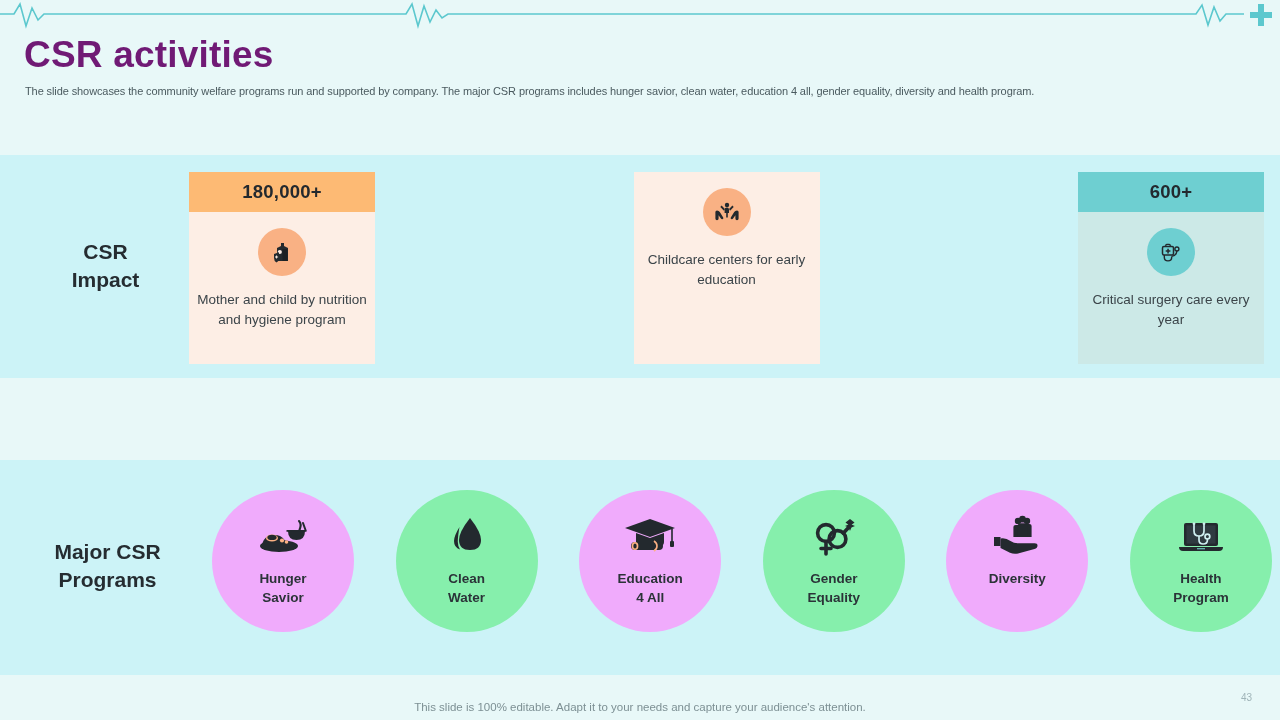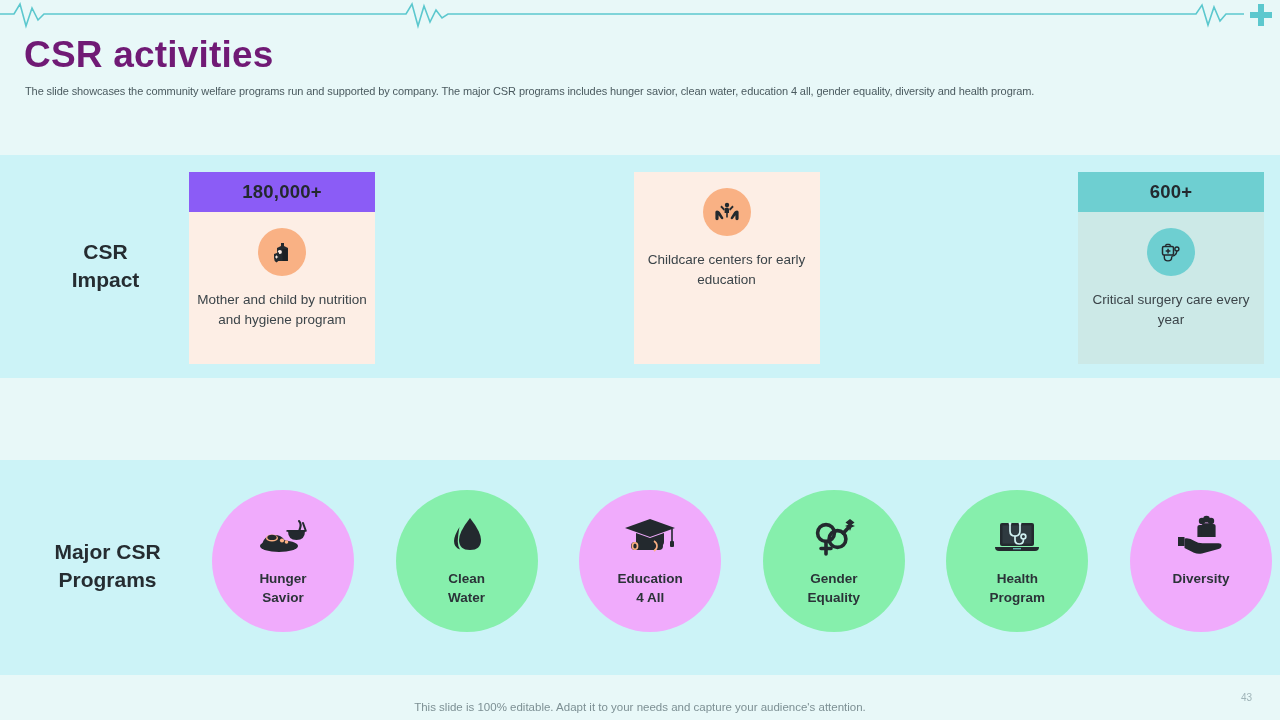--- a/index.html
+++ b/index.html
@@ -61,21 +61,21 @@
   .card-icon-circle {
     width:48px; height:48px; border-radius:50%;
     display:flex; align-items:center; justify-content:center;
     margin-bottom:14px;
   }
   .card-icon-circle svg { display:block; }
   .card-text {
     font-size:13.5px; color:#3b4449; line-height:1.45; text-align:center;
     padding:0 8px;
   }
-  .theme-orange .card-head { background:#8b5cf6; }
+  .theme-orange .card-head { background:#fdba74; }
   .theme-orange .card-body { background:#fdeee5; }
   .theme-orange .card-icon-circle { background:#f9b184; }
   .theme-teal .card-head { background:#6ecfd1; }
   .theme-teal .card-body { background:#cce9e7; }
   .theme-teal .card-icon-circle { background:#6ecfd1; }
 
   
   .programs-label {
     position:absolute; left:30px; top:538px; width:155px;
     text-align:center; font-size:21px; font-weight:700;
@@ -264,57 +264,57 @@
           <path d="M40 5 l4.5 3.6 L40 12 L35.5 8.6 Z" fill="#23292e"></path>
           <path d="M33 3 l1.4 3.4 L38 8 l-3.6 1.5 L33 13 l-1.4 -3.5 L28 8 l3.6 -1.6 Z" fill="#23292e" transform="translate(7,4)"></path>
         </svg>
       </div>
       <div class="program-label">
         <div>Gender</div>
         <div>Equality</div>
       </div>
     </div>
 
+    <div class="program-circle bg-orange">
+      <div class="program-icon">
+        <svg width="54" height="46" viewBox="0 0 54 46">
+          <circle cx="28" cy="6" r="3.2" fill="#23292e"></circle>
+          <circle cx="37" cy="6" r="3.2" fill="#23292e"></circle>
+          <circle cx="32.5" cy="4.2" r="3.4" fill="#23292e"></circle>
+          <path d="M23.4 12 q0 -2 2.2 -2 h4.8 q2.2 0 2.2 2 v10 h-9.2 Z" fill="#23292e"></path>
+          <path d="M32.4 11 q0 -2 2.2 -2 h4.8 q2.2 0 2.2 2 v11 h-9.2 Z" fill="#23292e"></path>
+          <path d="M27.8 10.4 q0 -2.2 2.4 -2.2 h4.6 q2.4 0 2.4 2.2 v11.6 h-9.4 Z" fill="#23292e"></path>
+          <path d="M4 22 h6.5 v9 H4 Z" fill="#23292e"></path>
+          <path d="M10.5 23.5 q5 -1 10 2.4 q3.4 2.3 8 2.3 h16 q3 0 3 2.4 q0 2.6 -3 3.4 l-16.5 4.4 q-4 1 -8 -.6 L10.5 33 Z" fill="#23292e"></path>
+        </svg>
+      </div>
+      <div class="program-label">
+        <div>Diversity</div>
+        <div></div>
+      </div>
+    </div>
+
     <div class="program-circle bg-teal">
       <div class="program-icon">
         <svg width="56" height="44" viewBox="0 0 56 44">
           <rect x="11" y="7" width="34" height="23" rx="2" fill="#23292e"></rect>
           <rect x="13.5" y="9.4" width="29" height="18.2" fill="#2f3a40"></rect>
           <path d="M6 31 h44 q0 4 -4 4 H10 q-4 0 -4 -4 Z" fill="#23292e"></path>
           <path d="M24 32.2 h8 v1.1 h-8 Z" fill="#74d0cf"></path>
           <path d="M21 8 v7 q0 5 5 5 q5 0 5 -5 V8" fill="none" stroke="#cfeff0" stroke-width="1.7"></path>
           <path d="M26 20 v4 q0 4 4.2 4 q4.2 0 4.2 -4 v-1.4" fill="none" stroke="#cfeff0" stroke-width="1.7"></path>
           <circle cx="34.4" cy="20.6" r="2.4" fill="none" stroke="#cfeff0" stroke-width="1.7"></circle>
           <rect x="19.6" y="6.4" width="2.8" height="2.4" rx="1" fill="#cfeff0"></rect>
           <rect x="29.6" y="6.4" width="2.8" height="2.4" rx="1" fill="#cfeff0"></rect>
         </svg>
       </div>
       <div class="program-label">
         <div>Health</div>
         <div>Program</div>
       </div>
     </div>
 
-    <div class="program-circle bg-orange">
-      <div class="program-icon">
-        <svg width="54" height="46" viewBox="0 0 54 46">
-          <circle cx="28" cy="6" r="3.2" fill="#23292e"></circle>
-          <circle cx="37" cy="6" r="3.2" fill="#23292e"></circle>
-          <circle cx="32.5" cy="4.2" r="3.4" fill="#23292e"></circle>
-          <path d="M23.4 12 q0 -2 2.2 -2 h4.8 q2.2 0 2.2 2 v10 h-9.2 Z" fill="#23292e"></path>
-          <path d="M32.4 11 q0 -2 2.2 -2 h4.8 q2.2 0 2.2 2 v11 h-9.2 Z" fill="#23292e"></path>
-          <path d="M27.8 10.4 q0 -2.2 2.4 -2.2 h4.6 q2.4 0 2.4 2.2 v11.6 h-9.4 Z" fill="#23292e"></path>
-          <path d="M4 22 h6.5 v9 H4 Z" fill="#23292e"></path>
-          <path d="M10.5 23.5 q5 -1 10 2.4 q3.4 2.3 8 2.3 h16 q3 0 3 2.4 q0 2.6 -3 3.4 l-16.5 4.4 q-4 1 -8 -.6 L10.5 33 Z" fill="#23292e"></path>
-        </svg>
-      </div>
-      <div class="program-label">
-        <div>Diversity</div>
-        <div></div>
-      </div>
-    </div>
-
   </div>
 
   <div class="footer-note">This slide is 100% editable. Adapt it to your needs and capture your audience's attention.</div>
   <div class="page-number">43</div>
 
 </div>
 
 </body></html>

